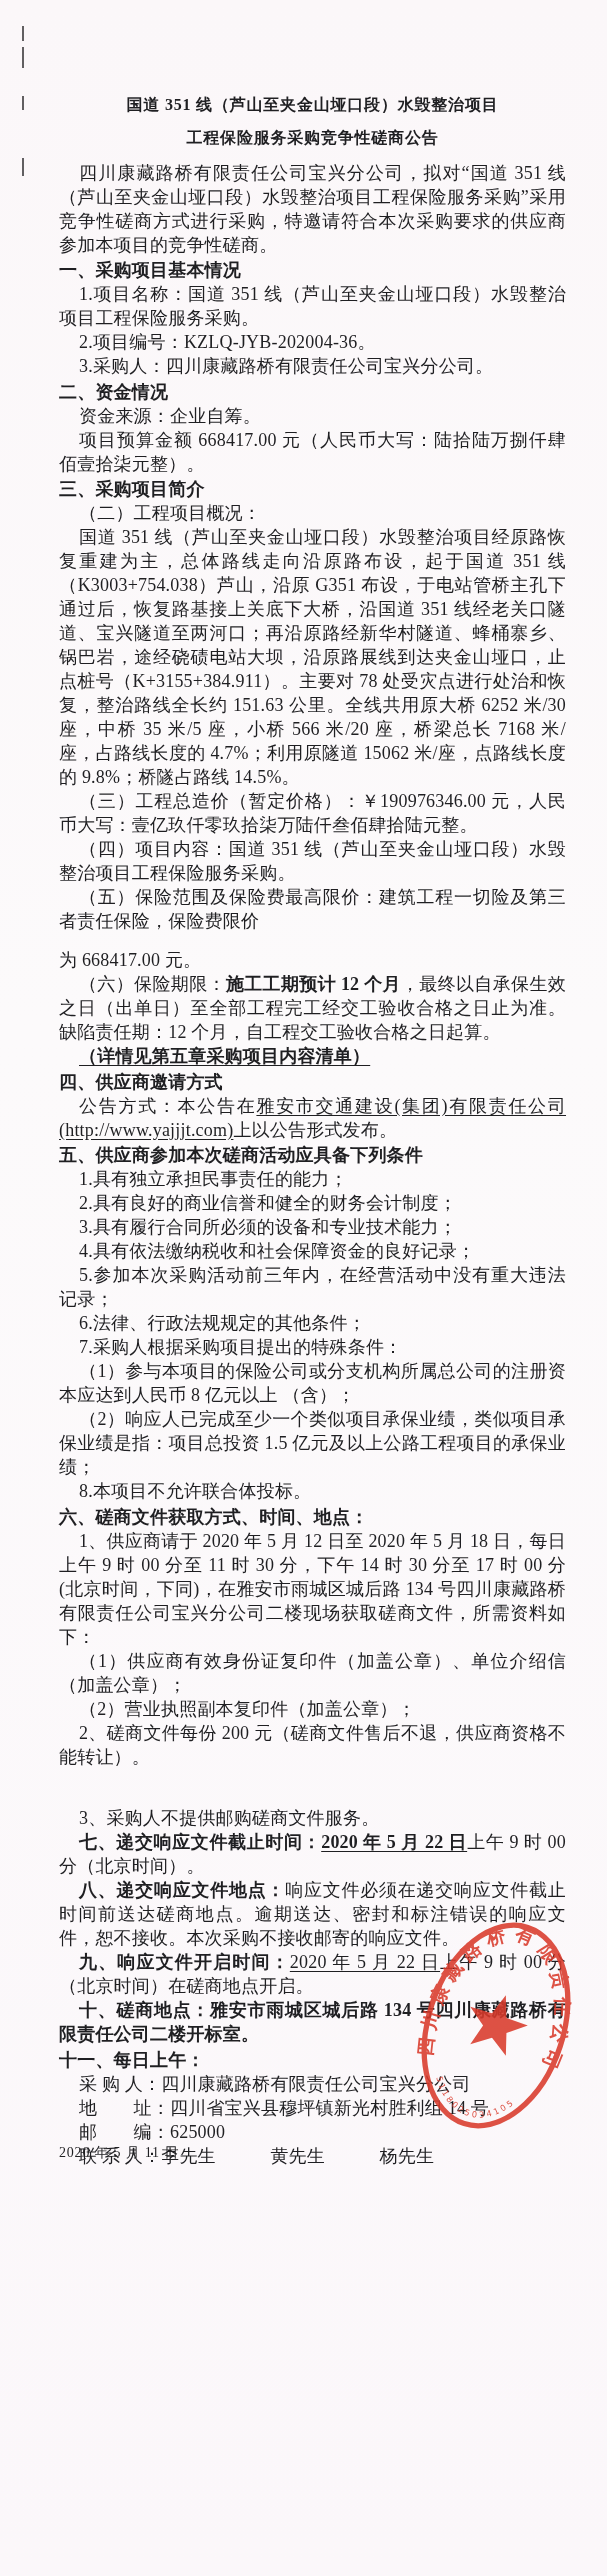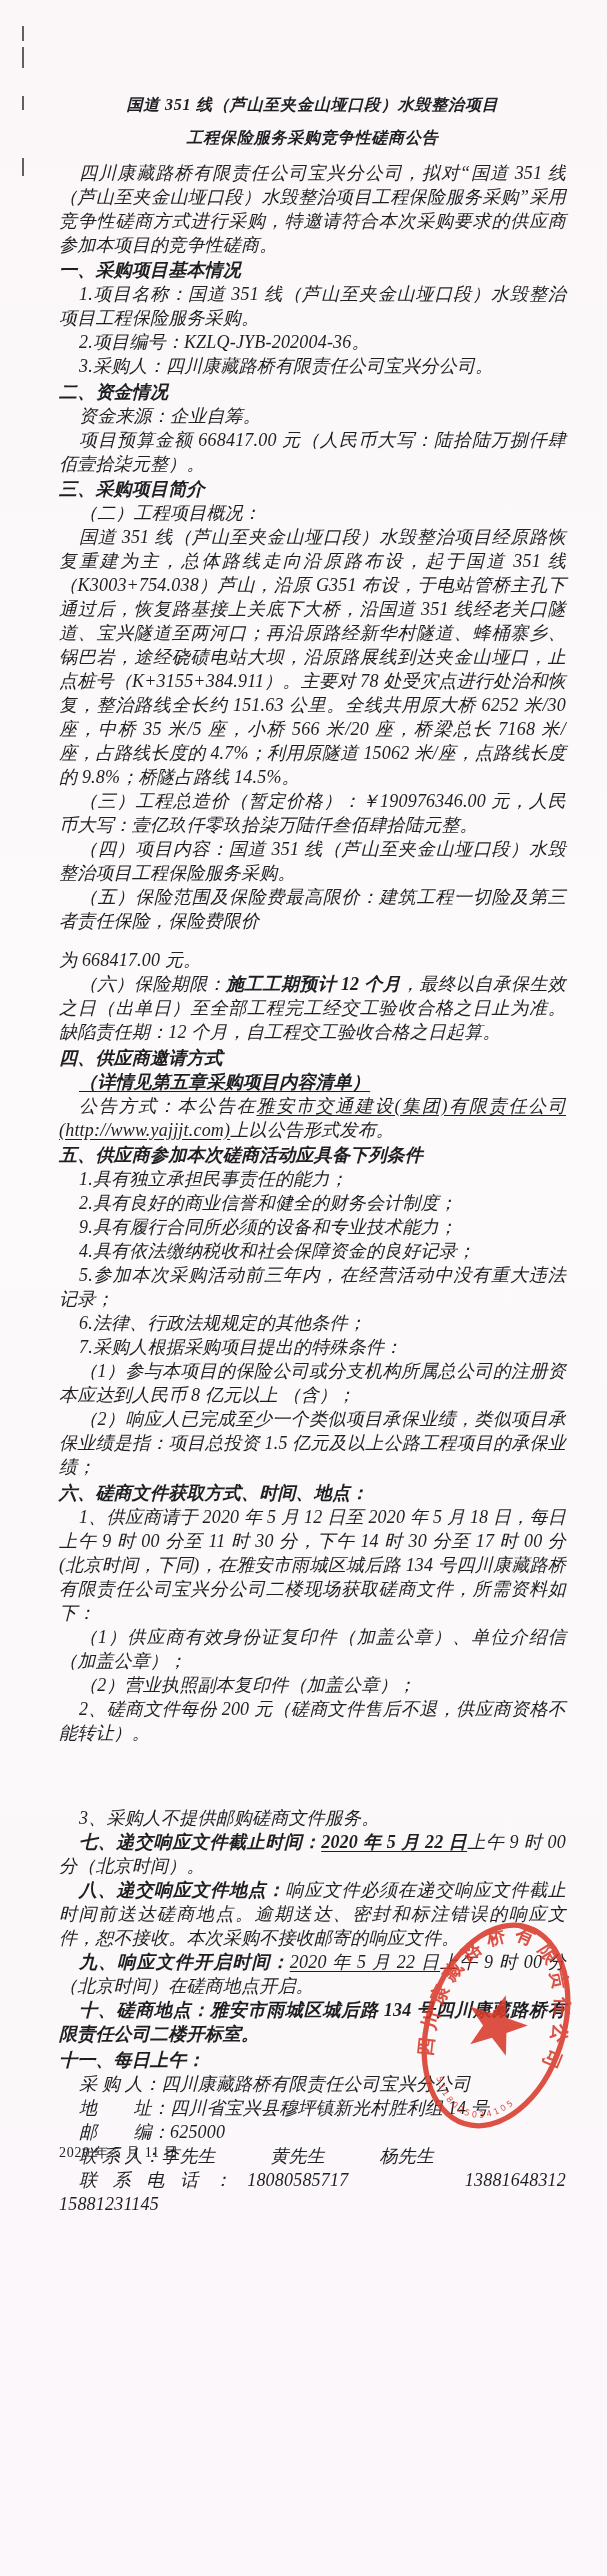--- a/index.html
+++ b/index.html
@@ -3,21 +3,21 @@
 <meta charset="utf-8">
 <style>
   html,body{margin:0;padding:0;}
   body{
     width:607px;height:2576px;position:relative;overflow:hidden;
     background:#fcf9fa;
     font-family:"Liberation Serif","DejaVu Serif",serif;
     color:#1f1f22;
   }
   .scan-tint{position:absolute;inset:0;background:linear-gradient(180deg,#fbf7f9 0%,#fcfafb 40%,#fbf7fa 100%);}
-  .page{position:absolute;left:59px;width:507px;font-style:italic;}
+  .page{position:absolute;left:59px;width:507px;}
   #page-0{top:88px;}
   #page-1{top:948px;}
   #page-2{top:1806px;}
   .line{font-size:18px;line-height:24px;text-align:justify;letter-spacing:0.2px;}
   .title{font-size:16px;line-height:33px;text-align:center;font-weight:bold;letter-spacing:0.8px;}
   .title + .para{margin-top:6.8px;}
   .heading{font-weight:bold;margin-top:1.5px;}
   .indent{text-indent:20px;}
   .b{font-weight:bold;}
   .u{text-decoration:underline;text-underline-offset:3px;}
@@ -56,51 +56,51 @@
     <div class="line heading"><span class="b">三、采购项目简介</span></div>
     <div class="line para indent"><span>（二）工程项目概况：</span></div>
     <div class="line para indent"><span>国道 351 线（芦山至夹金山垭口段）水毁整治项目经原路恢复重建为主，总体路线走向沿原路布设，起于国道 351 线（K3003+754.038）芦山，沿原 G351 布设，于电站管桥主孔下通过后，恢复路基接上关底下大桥，沿国道 351 线经老关口隧道、宝兴隧道至两河口；再沿原路经新华村隧道、蜂桶寨乡、锅巴岩，途经硗碛电站大坝，沿原路展线到达夹金山垭口，止点桩号（K+3155+384.911）。主要对 78 处受灾点进行处治和恢复，整治路线全长约 151.63 公里。全线共用原大桥 6252 米/30 座，中桥 35 米/5 座，小桥 566 米/20 座，桥梁总长 7168 米/座，占路线长度的 4.7%；利用原隧道 15062 米/座，点路线长度的 9.8%；桥隧占路线 14.5%。</span></div>
     <div class="line para indent"><span>（三）工程总造价（暂定价格）：￥190976346.00 元，人民币大写：壹亿玖仟零玖拾柒万陆仟叁佰肆拾陆元整。</span></div>
     <div class="line para indent"><span>（四）项目内容：国道 351 线（芦山至夹金山垭口段）水毁整治项目工程保险服务采购。</span></div>
     <div class="line para indent"><span>（五）保险范围及保险费最高限价：建筑工程一切险及第三者责任保险，保险费限价</span></div>
   </div>
 <div class="page" id="page-1">
     <div class="line para"><span>为 668417.00 元。</span></div>
     <div class="line para indent"><span>（六）保险期限：</span><span class="b">施工工期预计 12 个月</span><span>，最终以自承保生效之日（出单日）至全部工程完工经交工验收合格之日止为准。缺陷责任期：12 个月，自工程交工验收合格之日起算。</span></div>
+    <div class="line para indent"><span class="b u">（详情见第五章采购项目内容清单）</span></div>
     <div class="line heading"><span class="b">四、供应商邀请方式</span></div>
-    <div class="line para indent"><span class="b u">（详情见第五章采购项目内容清单）</span></div>
     <div class="line para indent"><span>公告方式：本公告在</span><span class="u">雅安市交通建设(集团)有限责任公司(http://www.yajjjt.com)</span><span>上以公告形式发布。</span></div>
     <div class="line heading"><span class="b">五、供应商参加本次磋商活动应具备下列条件</span></div>
     <div class="line para indent"><span>1.具有独立承担民事责任的能力；</span></div>
     <div class="line para indent"><span>2.具有良好的商业信誉和健全的财务会计制度；</span></div>
-    <div class="line para indent"><span>9.具有履行合同所必须的设备和专业技术能力；</span></div>
+    <div class="line para indent"><span>3.具有履行合同所必须的设备和专业技术能力；</span></div>
     <div class="line para indent"><span>4.具有依法缴纳税收和社会保障资金的良好记录；</span></div>
     <div class="line para indent"><span>5.参加本次采购活动前三年内，在经营活动中没有重大违法记录；</span></div>
     <div class="line para indent"><span>6.法律、行政法规规定的其他条件；</span></div>
     <div class="line para indent"><span>7.采购人根据采购项目提出的特殊条件：</span></div>
     <div class="line para indent"><span>（1）参与本项目的保险公司或分支机构所属总公司的注册资本应达到人民币 8 亿元以上 （含）；</span></div>
     <div class="line para indent"><span>（2）响应人已完成至少一个类似项目承保业绩，类似项目承保业绩是指：项目总投资 1.5 亿元及以上公路工程项目的承保业绩；</span></div>
+    <div class="line para indent"><span>8.本项目不允许联合体投标。</span></div>
     <div class="line heading"><span class="b">六、磋商文件获取方式、时间、地点：</span></div>
     <div class="line para indent"><span>1、供应商请于 2020 年 5 月 12 日至 2020 年 5 月 18 日，每日上午 9 时 00 分至 11 时 30 分，下午 14 时 30 分至 17 时 00 分(北京时间，下同)，在雅安市雨城区城后路 134 号四川康藏路桥有限责任公司宝兴分公司二楼现场获取磋商文件，所需资料如下：</span></div>
     <div class="line para indent"><span>（1）供应商有效身份证复印件（加盖公章）、单位介绍信（加盖公章）；</span></div>
     <div class="line para indent"><span>（2）营业执照副本复印件（加盖公章）；</span></div>
     <div class="line para indent"><span>2、磋商文件每份 200 元（磋商文件售后不退，供应商资格不能转让）。</span></div>
   </div>
 <div class="page" id="page-2">
     <div class="line para indent"><span>3、采购人不提供邮购磋商文件服务。</span></div>
     <div class="line para indent"><span class="b">七、递交响应文件截止时间：</span><span class="b u">2020 年 5 月 22 日</span><span>上午 9 时 00 分（北京时间）。</span></div>
     <div class="line para indent"><span class="b">八、递交响应文件地点：</span><span>响应文件必须在递交响应文件截止时间前送达磋商地点。逾期送达、密封和标注错误的响应文件，恕不接收。本次采购不接收邮寄的响应文件。</span></div>
     <div class="line para indent"><span class="b">九、响应文件开启时间：</span><span class="u">2020 年 5 月 22 日</span><span>上午 9 时 00 分（北京时间）在磋商地点开启。</span></div>
     <div class="line para indent"><span class="b">十、磋商地点：雅安市雨城区城后路 134 号四川康藏路桥有限责任公司二楼开标室。</span></div>
     <div class="line heading"><span class="b">十一、每日上午：</span></div>
     <div class="line para indent"><span>采 购 人：四川康藏路桥有限责任公司宝兴分公司</span></div>
     <div class="line para indent"><span>地　　址：四川省宝兴县穆坪镇新光村胜利组 14 号</span></div>
     <div class="line para indent"><span>邮　　编：625000</span></div>
     <div class="line para indent"><span>联 系 人：李先生　　　黄先生　　　杨先生</span></div>
-    <div class="line para indent"><span>联系电话：18080585717　　　13881648312　　　15881231145</span></div>
   </div>
 
 <svg class="seal" viewBox="0 0 232 302" aria-hidden="true">
   <g transform="rotate(18 116 151)" fill="none">
     <ellipse cx="116" cy="151" rx="89" ry="136" stroke="#d93a2b" stroke-width="7"></ellipse>
     <polygon fill="#d93a2b" points="116,109 126,137.2 155.9,138 132.2,156.3 140.7,185 116,168 91.3,185 99.8,156.3 76.1,138 106,137.2"></polygon>
     <path id="seal-top-arc" d="M 49 218 A 76 124 0 1 1 183 218" fill="none"></path>
     <path id="seal-bottom-arc" d="M 60 237 A 80 130 0 0 0 174 237" fill="none"></path>
     <text font-size="25" fill="#d93a2b" font-weight="bold" letter-spacing="9" font-family="'Liberation Serif','DejaVu Serif',serif">
       <textPath href="#seal-top-arc" startOffset="2">四川康藏路桥有限责任公司</textPath>

